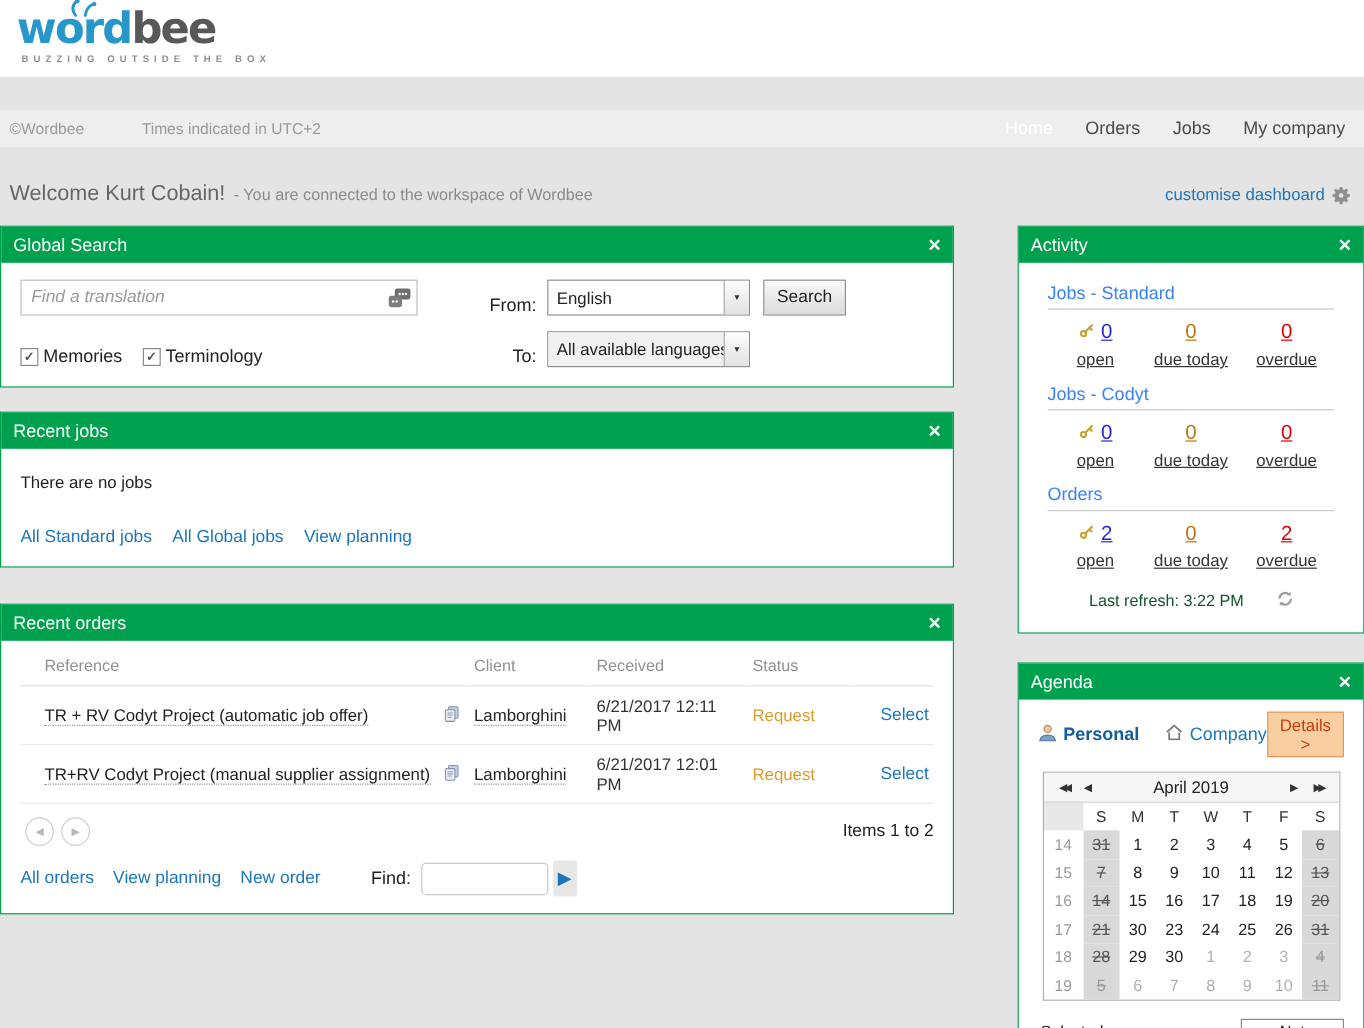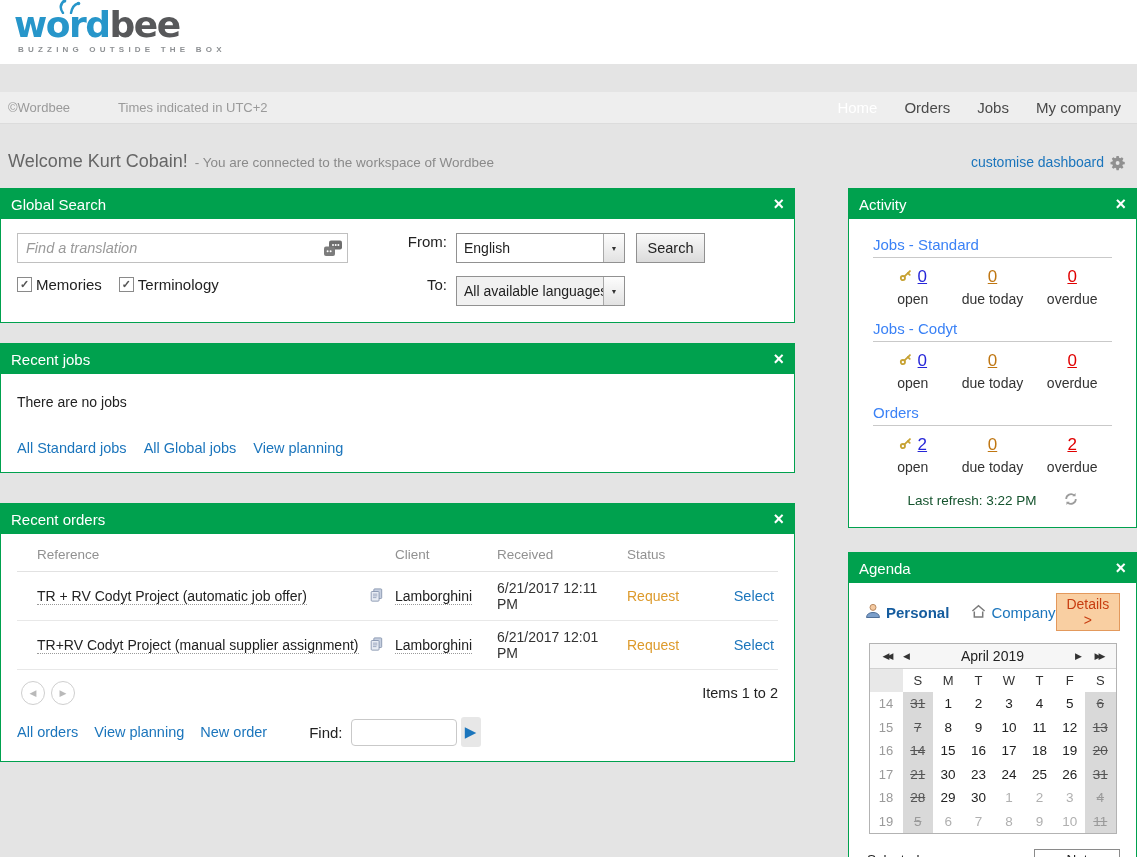--- a/index.html
+++ b/index.html
@@ -43,21 +43,21 @@
   .col-right { width: 289px; margin-left: 53px; }
 
   
   .panel { background: #fff; border: 1px solid #00a14e; }
   .panel-header { background: #00a14e; height: 30px; display: flex; align-items: center; padding: 0 10px; }
   .panel-title { color: #fff; font-size: 15px; }
   .panel-close { margin-left: auto; color: #fff; font-weight: bold; font-size: 18px; line-height: 1; cursor: pointer; }
 
   
   .gs-body { padding: 14px 16px 16px; }
-  .gs-row { display: flex; align-items: flex-start; }
+  .gs-row { display: flex; align-items: flex-end; }
   .gs-row2 { margin-top: 13px; }
   .search-wrap { position: relative; width: 331px; }
   .search-input { width: 100%; height: 30px; border: 1px solid #c0c0c0; padding: 0 30px 0 8px; font-size: 14.5px; color: #444; font-family: inherit; }
   .search-input::placeholder { font-style: italic; color: #9a9a9a; opacity: 1; }
   .input-icon { position: absolute; right: 5px; top: 7px; }
   .fieldlabel { width: 108px; text-align: right; padding-right: 9px; font-size: 15px; color: #222; }
   .combo { display: flex; width: 169px; height: 30px; border: 1px solid #919191; background: #fff; }
   .combo-text { flex: 1; font-size: 14px; padding: 6px 7px; color: #222; white-space: nowrap; overflow: hidden; }
   .combo-gray .combo-text { background: #f1f1f1; }
   .combo-btn { width: 21px; border-left: 1px solid #a9a9a9; background: linear-gradient(#fdfdfd, #e2e2e2); display: flex; align-items: center; justify-content: center; font-size: 7px; color: #333; cursor: pointer; }
@@ -98,21 +98,21 @@
   .act-section:first-child { margin-top: 7px; }
   .act-name { font-size: 15px; color: #3b82f6; padding-bottom: 4px; border-bottom: 1px solid #c9c9c9; }
   .act-nums, .act-labels { display: grid; grid-template-columns: 1fr 1fr 1fr; }
   .act-nums { margin-top: 9px; }
   .act-num-cell { display: flex; align-items: center; justify-content: center; font-size: 17px; }
   .act-num-cell svg { margin-right: 6px; }
   .num { text-decoration: underline; cursor: pointer; }
   .num-open { color: #2626d8; }
   .num-due  { color: #bf7612; }
   .num-over { color: #e00000; }
-  .act-labels { margin-top: 4px; font-size: 14px; color: #333; text-align: center; }
+  .act-labels { margin-top: 4px; font-size: 14px; color: #333; text-align: center; text-decoration: underline; }
   .refresh-row { margin-top: 17px; display: flex; align-items: center; justify-content: center; font-size: 13.5px; color: #14532d; gap: 21px; }
   .refresh-row svg { margin-left: 6px; cursor: pointer; }
 
   
   .agenda-panel { margin-top: 24px; }
   .ag-body { padding: 10px 16px 16px; }
   .ag-tabs { display: flex; align-items: center; }
   .tab-personal { display: flex; align-items: center; font-weight: bold; color: #155c9e; font-size: 15px; cursor: pointer; }
   .tab-personal svg { margin-right: 5px; }
   .tab-company { display: flex; align-items: center; color: #1b75bc; font-size: 15px; margin-left: 22px; cursor: pointer; }

